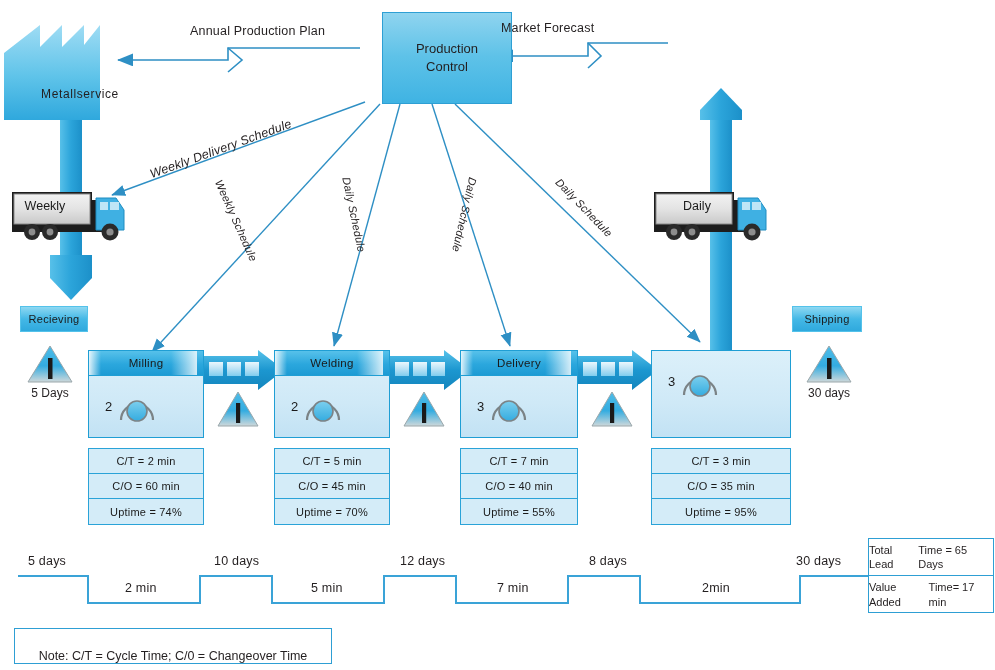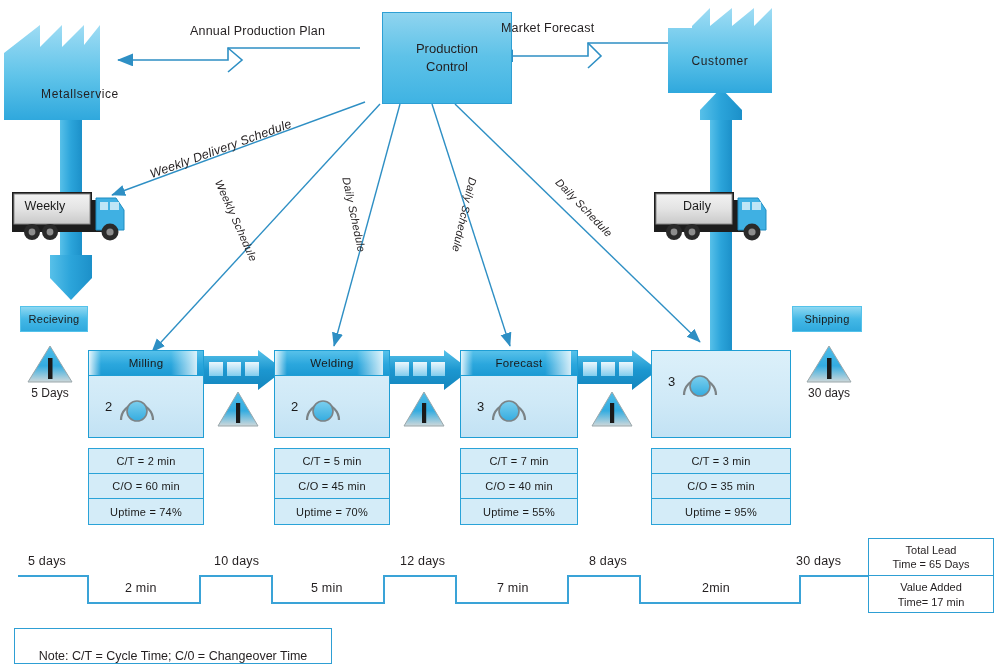--- a/index.html
+++ b/index.html
@@ -157,21 +157,21 @@
     box-sizing:border-box;
   }
   .leadbox{
     position:absolute;z-index:5;
     border:1px solid #2e9fd4;
     background:#ffffff;
     box-sizing:border-box;
   }
   .leadbox .lrow{
     height:37px;
-    display:flex;flex-direction:column;align-items:center;justify-content:center;
+    display:flex;align-items:center;justify-content:center;
     font-size:11px;line-height:1.3;color:#231f20;
     border-bottom:1px solid #2e9fd4;
     box-sizing:border-box;
   }
   .leadbox .lrow:last-child{border-bottom:none;}
 </style>
 </head>
 <body>
 
 <div id="stage">
@@ -277,26 +277,20 @@
     </g>
   </svg>
 
   <div class="factory" style="left:4px;top:25px;width:96px;height:95px;">
     <svg class="fbody" viewBox="0 0 96 95" preserveAspectRatio="none">
       <path d="M0,28 L0,95 L96,95 L96,0 L80,20 L80,0 L58,22 L58,0 L36,22 L36,0 z" fill="url(#gFactory)"></path>
     </svg>
     <div class="ftext" style="top:62px;padding-left:28px;">Metallservice</div>
   </div>
 
-  <div class="factory" style="left:668px;top:8px;width:104px;height:85px;">
-    <svg class="fbody" viewBox="0 0 104 85" preserveAspectRatio="none">
-      <path d="M0,20 L0,85 L104,85 L104,0 L86,18 L86,0 L64,18 L64,0 L42,18 L42,0 L24,18 L24,20 z" fill="url(#gFactory)"></path>
-    </svg>
-    <div class="ftext" style="top:46px;">Customer</div>
-  </div>
 
   <div class="pcbox" style="left:382px;top:12px;width:128px;height:90px;align-items:center;">
     <div>
       <div>Production</div>
       <div>Control</div>
     </div>
   </div>
 
   <div class="lbl" style="left:190px;top:24px;">Annual Production Plan</div>
   <div class="lbl" style="left:501px;top:21px;">Market Forecast</div>
@@ -421,21 +415,21 @@
           <path d="M4,30 A16,16 0 0 1 36,30" fill="none" stroke="#7b8386" stroke-width="2.2"></path>
           <circle cx="20" cy="21" r="10" fill="url(#gOper)" stroke="#7b8386" stroke-width="1.6"></circle>
         </g>
           </svg>
       </span>
     </div>
   </div>
 
   <div class="proc" style="left:460px;top:350px;width:118px;height:88px;">
     <div class="phead">
-      <span class="ptitle">Forecast</span>
+      <span class="ptitle">Delivery</span>
     </div>
     <div class="pbody">
       <span class="opnum">3</span>
       <span class="operator">
         <svg viewBox="0 0 40 34" width="40" height="34">
             <g>
           <path d="M4,30 A16,16 0 0 1 36,30" fill="none" stroke="#7b8386" stroke-width="2.2"></path>
           <circle cx="20" cy="21" r="10" fill="url(#gOper)" stroke="#7b8386" stroke-width="1.6"></circle>
         </g>
           </svg>

